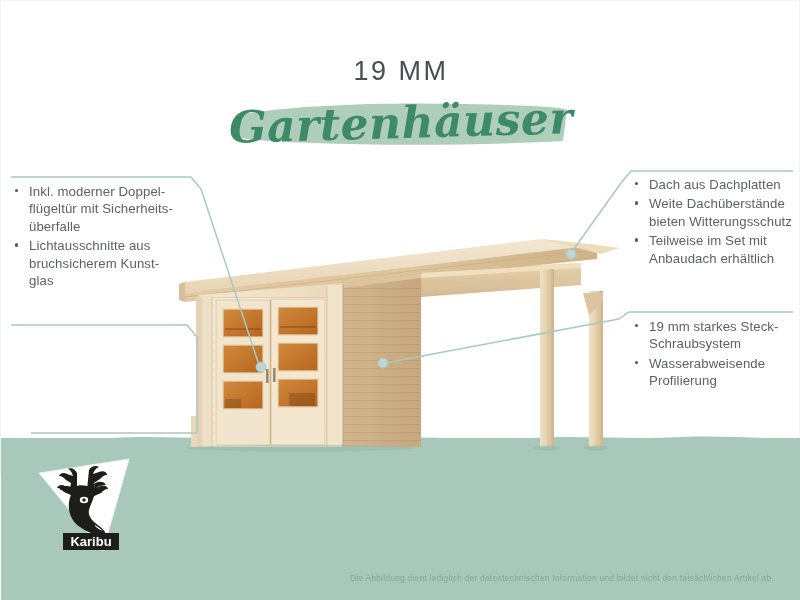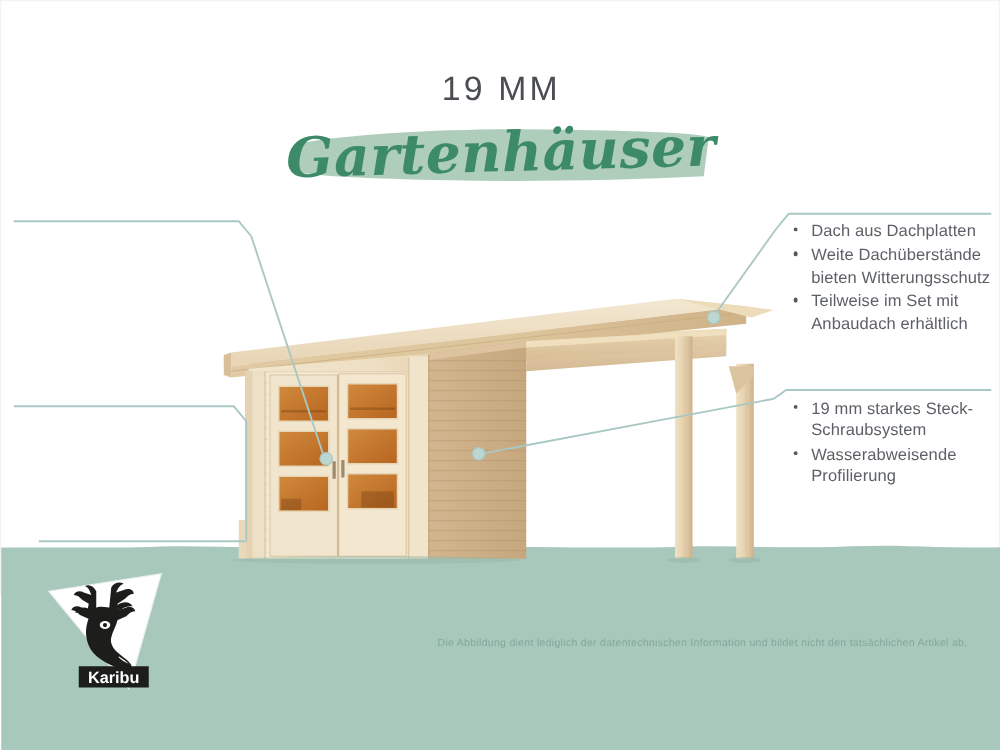--- a/index.html
+++ b/index.html
@@ -99,21 +99,21 @@
   .leaders {
     position: absolute;
     left: 0; top: 0;
     width: 800px; height: 600px;
     pointer-events: none;
   }
 
   
   .footnote {
     position: absolute;
-    left: 330px; top: 508px;
+    left: 330px; top: 572px;
     width: 462px;
     text-align: center;
     font-size: 8.4px;
     letter-spacing: .25px;
     color: #7fa99a;
     line-height: 11px;
   }
 
   
   .logo {
@@ -273,20 +273,36 @@
   <div class="script-wrap">
     <svg class="script-brush" viewBox="0 0 336 46" preserveAspectRatio="none">
       <path d="M4,14 C60,4 150,1 230,3 C290,4 330,6 334,9
                L330,40 C250,44 160,45 80,42 C44,41 14,39 2,36 Z" fill="#a7c9b5" opacity="0.92"></path>
     </svg>
     <span class="script-text">Gartenhäuser</span>
   </div>
 
   <div class="blk blk-tl">
     <ul>
+      <li>
+        <span class="bdot">
+            <i></i>
+          </span>
+        <span class="btxt" style="white-space:pre-line">Inkl. moderner Doppel-
+flügeltür mit Sicherheits-
+überfalle</span>
+      </li>
+      <li>
+        <span class="bdot">
+            <i></i>
+          </span>
+        <span class="btxt" style="white-space:pre-line">Lichtausschnitte aus
+bruchsicherem Kunst-
+glas</span>
+      </li>
     </ul>
   </div>
 
 
   <div class="blk blk-tr">
     <ul>
       <li>
         <span class="bdot">
             <i></i>
           </span>

